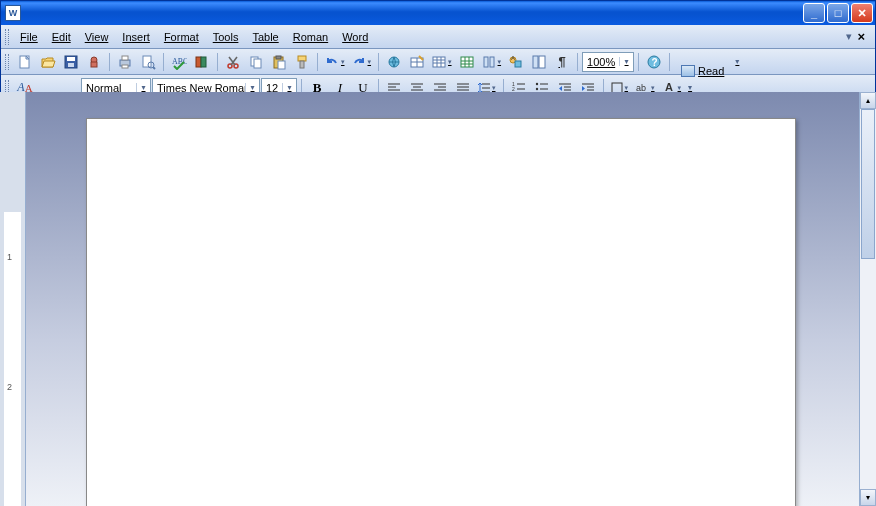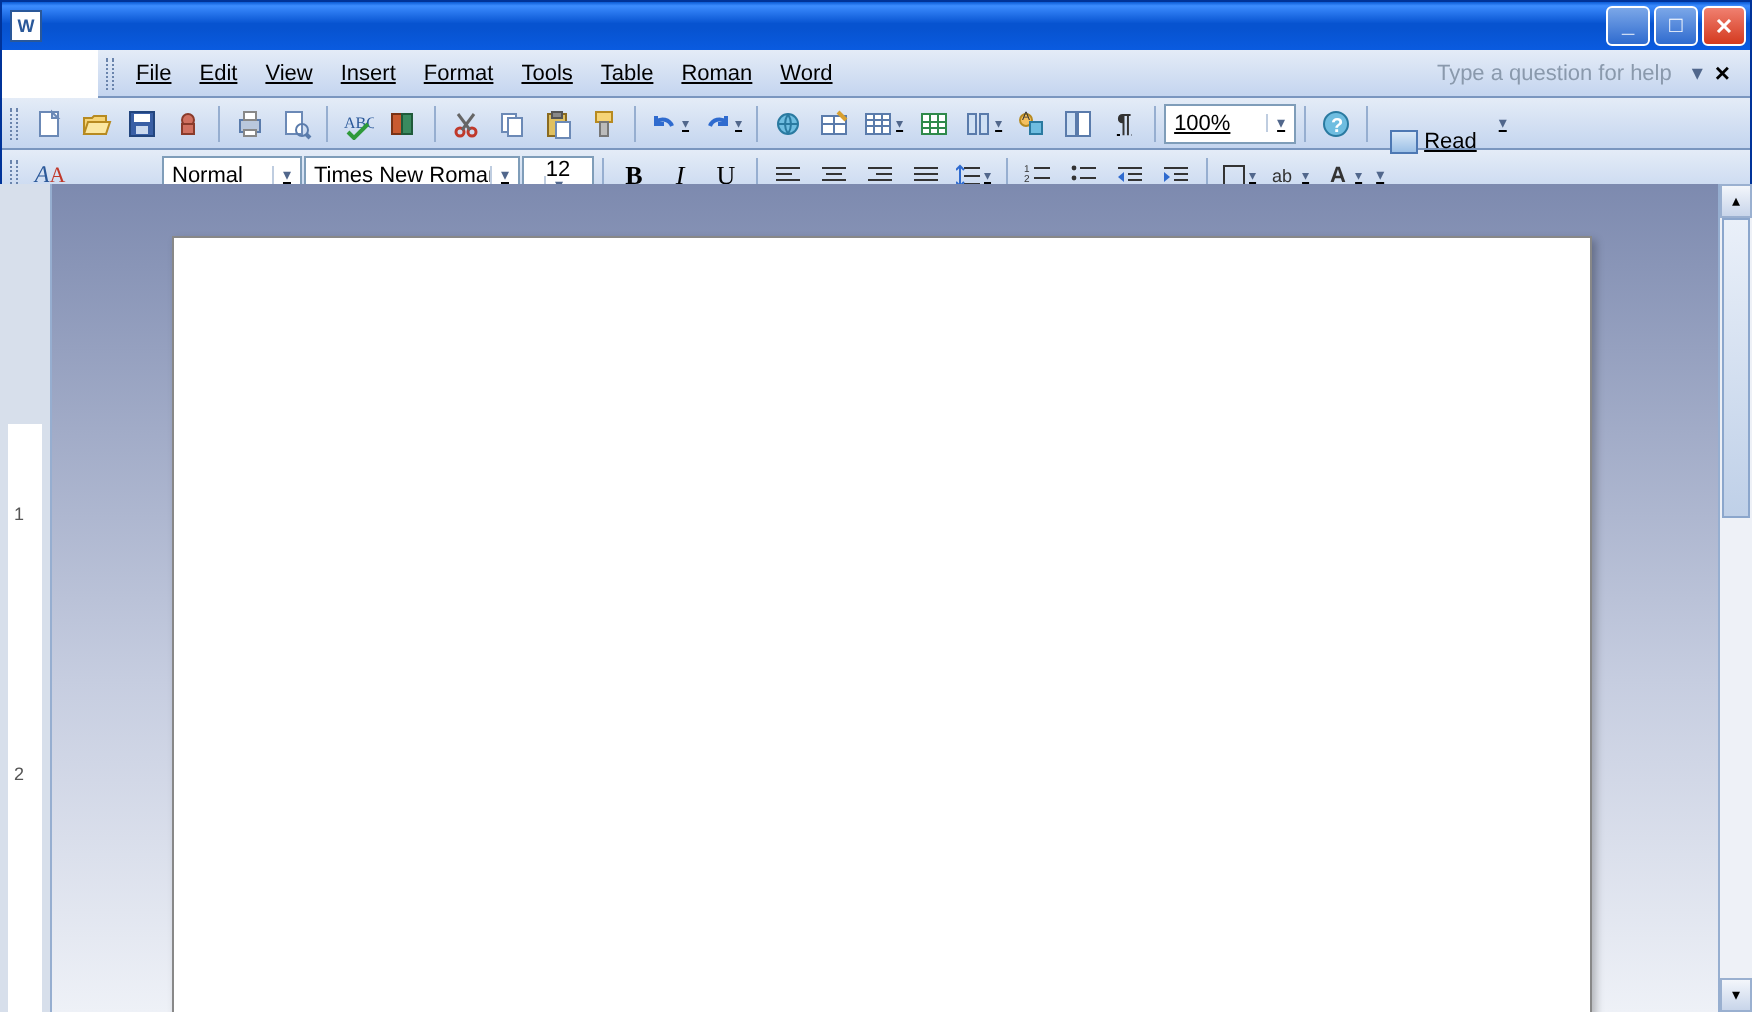--- a/index.html
+++ b/index.html
@@ -44,21 +44,20 @@
 .winbtn.close { background: linear-gradient(to bottom, #f08070, #d43a1f); color: #fff; }
 
 
 .menubar {
   height: 24px;
   background: linear-gradient(to bottom, #e4ecf7, #c4d5ef);
   border-bottom: 1px solid #7a96bf;
   display: flex;
   align-items: center;
   padding: 0 4px;
-  margin-left: 48px;
 }
 .handle {
   width: 4px; height: 16px;
   border-left: 1px dotted #6a84ac;
   border-right: 1px dotted #6a84ac;
   margin-right: 4px;
 }
 .menuitem {
   padding: 3px 7px;
   cursor: pointer;
@@ -103,22 +102,22 @@
   border: 1px solid #7f9db9;
   display: flex; align-items: center;
   font-size: 11px;
   color: #000;
   cursor: pointer;
 }
 .combo .ctext { padding: 0 4px; flex: 1; white-space: nowrap; overflow: hidden; }
 .combo .carrow { width: 14px; text-align: center; font-size: 8px; color: #51678c; border-left: 1px solid #bfcde0; }
 .combo.style-box { width: 70px; margin-left: 44px; }
 .combo.font-box { width: 108px; }
-.combo.size-box { width: 36px; flex-direction: column; }
-.combo.zoom-box { width: 66px; align-items: center; }
+.combo.size-box { width: 36px; }
+.combo.zoom-box { width: 52px; align-items: center; }
 .readbtn {
   display: flex; align-items: center; gap: 3px;
   padding: 0 6px;
   margin-top: 19px;
 }
 .readbtn .bookicon { width: 14px; height: 12px; background: linear-gradient(#d9e8f7,#9cc0e6); border: 1px solid #4d78b3; }
 .toolbar .enddd { font-size: 8px; color: #51678c; margin-left: 3px; cursor: pointer; }
 
 
 .ico { display: inline-block; position: relative; }
@@ -226,21 +225,20 @@
   <div class="menuitem"><span class="underline">File</span></div>
   <div class="menuitem"><span class="underline">Edit</span></div>
   <div class="menuitem"><span class="underline">View</span></div>
   <div class="menuitem"><span class="underline">Insert</span></div>
   <div class="menuitem"><span class="underline">Format</span></div>
   <div class="menuitem"><span class="underline">Tools</span></div>
   <div class="menuitem"><span class="underline">Table</span></div>
   <div class="menuitem"><span class="underline">Roman</span></div>
   <div class="menuitem"><span class="underline">Word</span></div>
   <div class="spacer"></div>
-  <div class="askbox">Type a question for help</div>
   <div class="dd">▾</div>
   <div class="closex">×</div>
 </div>
 
 <div class="toolbar">
   <div class="handle"></div>
 
   <div class="tbtn" title="New">
       <span class="ico">
         <svg width="16" height="16">

